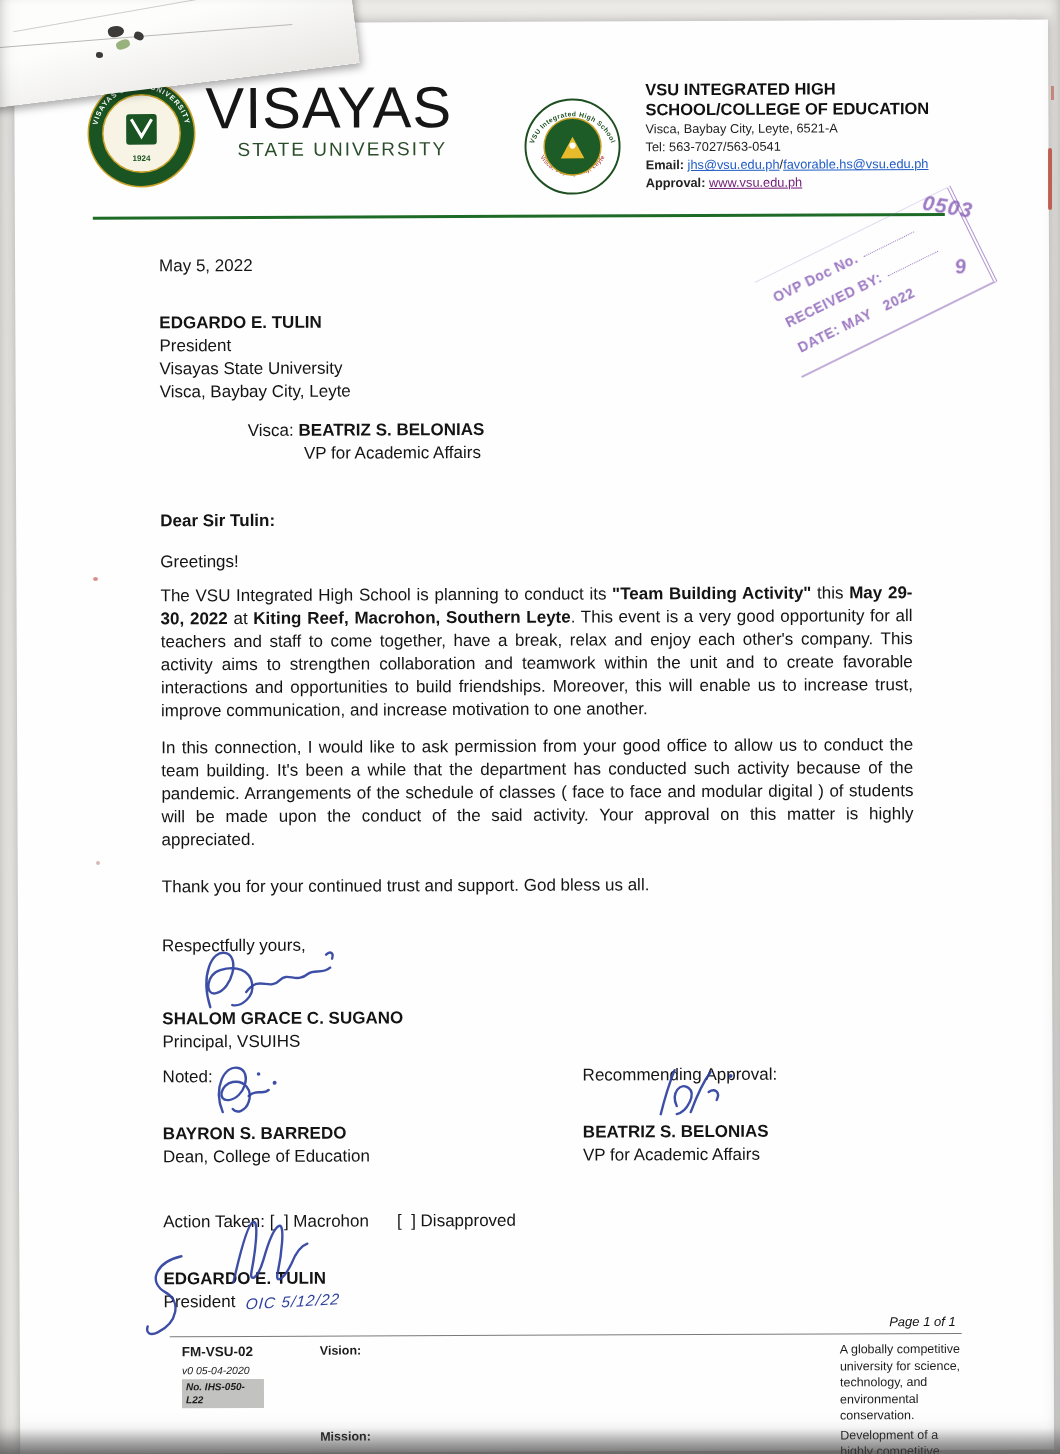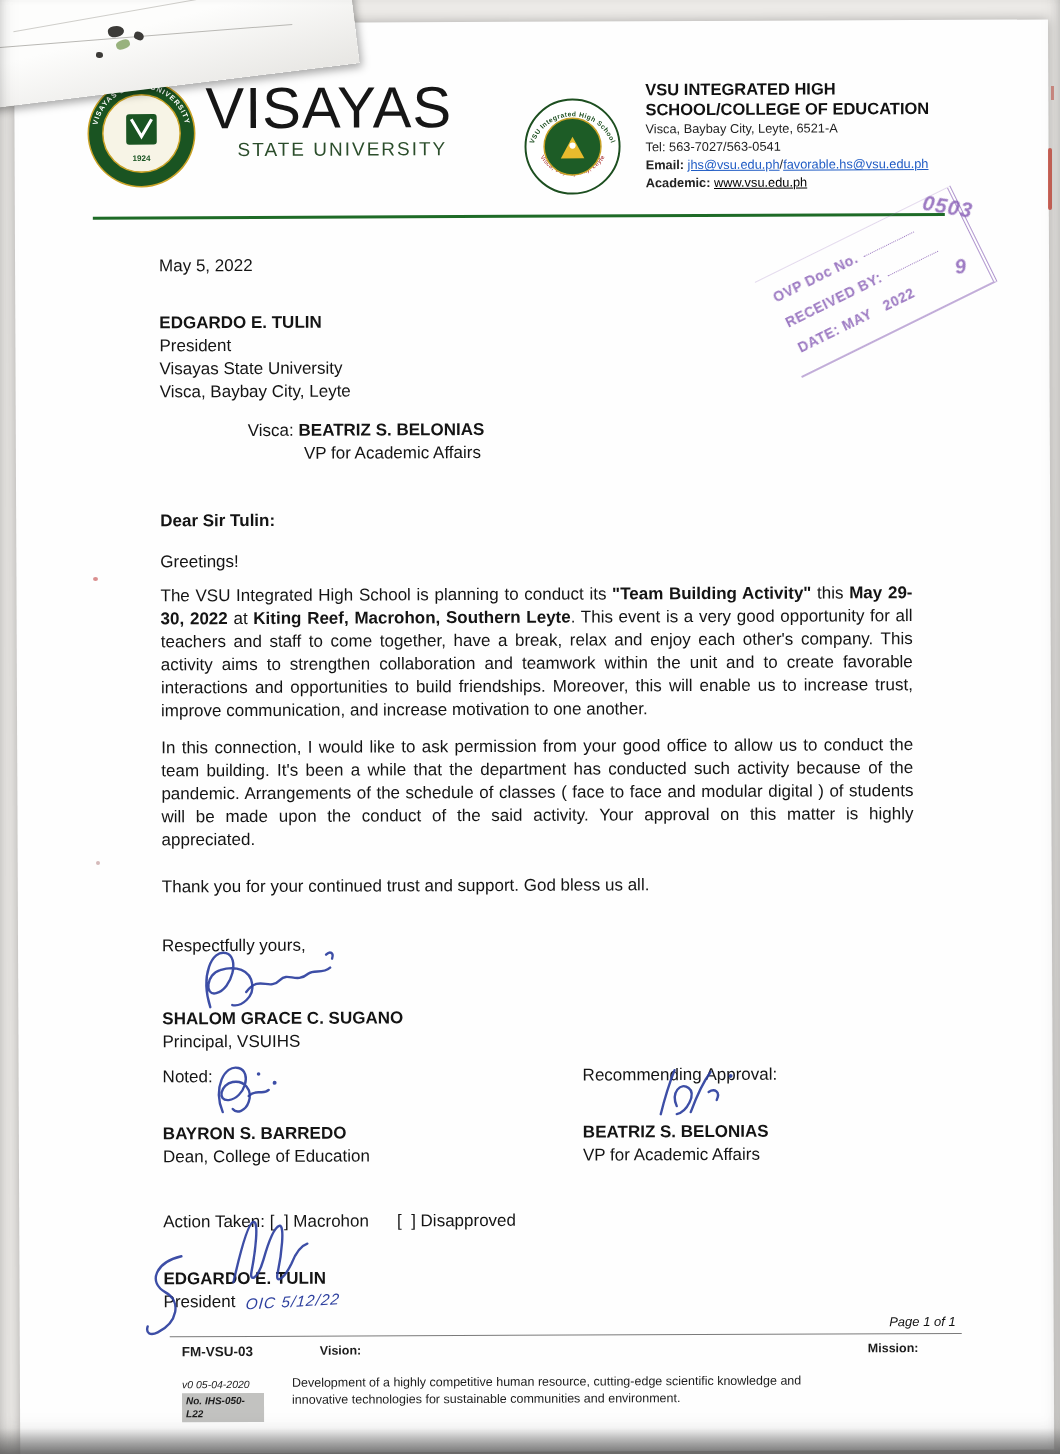--- a/index.html
+++ b/index.html
@@ -50,21 +50,21 @@
   .wordmark { position:absolute; left:191px; top:56px; width:300px; }
   .wordmark .visayas { font-size:58px; letter-spacing:1px; color:#161616; line-height:1; }
   .wordmark .state-univ { font-size:19px; letter-spacing:2px; color:#2b4d2b; margin-top:2px; padding-left:32px; }
 
   .office-block { position:absolute; left:631px; top:58px; width:312px; }
   .office-name { font-weight:bold; font-size:16.5px; line-height:1.22; color:#111; }
   .contact-line { font-size:12.8px; line-height:1.33; color:#222; margin-top:1px; }
   .contact-line:first-of-type { margin-top:5px; }
   .contact-line strong { font-weight:bold; }
   .link { color:#1f5bc4; text-decoration:underline; cursor:pointer; }
-  .link.web { color:#000000; }
+  .link.web { color:#701a75; }
 
   .rule { position:absolute; left:78px; top:193px; width:852px; height:3px; background:#1e6b27; }
 
   
   .stamp {
     position:absolute; left:752px; top:208px; width:218px; padding:8px 14px 12px 10px;
     transform:rotate(-26deg); color:rgba(134,92,180,.82);
     border-right:4px double rgba(134,92,180,.65);
     border-bottom:2px solid rgba(134,92,180,.5);
     border-top:1px solid rgba(134,92,180,.22);
@@ -118,21 +118,21 @@
     transform:rotate(-3deg) skewX(-8deg); font-style:italic; letter-spacing:1px; }
 
   
   .footer { position:absolute; left:150px; top:1294px; width:792px; font-size:12.5px; }
   .page-note { text-align:right; font-style:italic; font-size:13px; padding-right:6px; margin-bottom:4px; color:#111; }
   .f-grid { display:grid; grid-template-columns:122px 548px 1fr; border-top:1.5px solid #7a7a7a; padding-top:7px; row-gap:3px; }
   .f-label { font-weight:bold; padding-left:28px; }
   .f-text { line-height:1.32; color:#1b1b1b; }
   .f-right { grid-row:1 / 3; padding-left:12px; }
   .f-code { font-weight:bold; font-size:13.5px; }
-  .f-ver { font-style:italic; font-size:10.5px; margin-top:19px; }
+  .f-ver { font-style:italic; font-size:10.5px; margin-top:5px; }
   .f-no { margin-top:3px; background:#c2c2c0; font-size:10px; font-style:italic; font-weight:bold;
     padding:2px 4px; width:82px; line-height:1.25; }
 
   .seal-ring-text { fill:#ffffff; font-size:7px; letter-spacing:1px; font-weight:bold; }
   .seal2-top-text { fill:#1d4f20; font-size:6.8px; font-weight:bold; letter-spacing:.5px; }
   .seal2-bottom-text { fill:#a32020; font-size:6.2px; letter-spacing:.4px; }
 </style>
 </head>
 <body>
 
@@ -180,21 +180,21 @@
 
     <div class="office-block">
       <div class="office-name">VSU INTEGRATED HIGH SCHOOL/COLLEGE OF EDUCATION</div>
       <div class="contact-line">Visca, Baybay City, Leyte, 6521-A</div>
       <div class="contact-line">Tel: 563-7027/563-0541</div>
       <div class="contact-line">
         <strong>Email:</strong>
         <a class="link">jhs@vsu.edu.ph</a><span>/</span><a class="link">favorable.hs@vsu.edu.ph</a>
       </div>
       <div class="contact-line">
-        <strong>Academic:</strong>
+        <strong>Approval:</strong>
         <a class="link web">www.vsu.edu.ph</a>
       </div>
     </div>
 
     <div class="rule"></div>
 
     <div class="stamp">
       <div class="stamp-row">OVP Doc No.</div>
       <span class="stamp-hand-no">0503</span>
       <div class="stamp-row">RECEIVED BY:</div>
@@ -279,22 +279,23 @@
         <p class="bold">EDGARDO E. TULIN</p>
         <p><span>President</span><span class="hand-note">OIC 5/12/22</span></p>
       </div>
 
     </div>
 
     <div class="footer">
       <div class="page-note">Page 1 of 1</div>
       <div class="f-grid">
         <div class="f-label">Vision:</div>
+        <div class="f-text">A globally competitive university for science, technology, and environmental conservation.</div>
         <div class="f-right">
-          <div class="f-code">FM-VSU-03</div>
+          <div class="f-code">FM-VSU-02</div>
           <div class="f-ver">v0 05-04-2020</div>
           <div class="f-no">No. IHS-050-L22</div>
         </div>
         <div class="f-label">Mission:</div>
         <div class="f-text">Development of a highly competitive human resource, cutting-edge scientific knowledge and innovative technologies for sustainable communities and environment.</div>
       </div>
     </div>
 
   </div>
 

